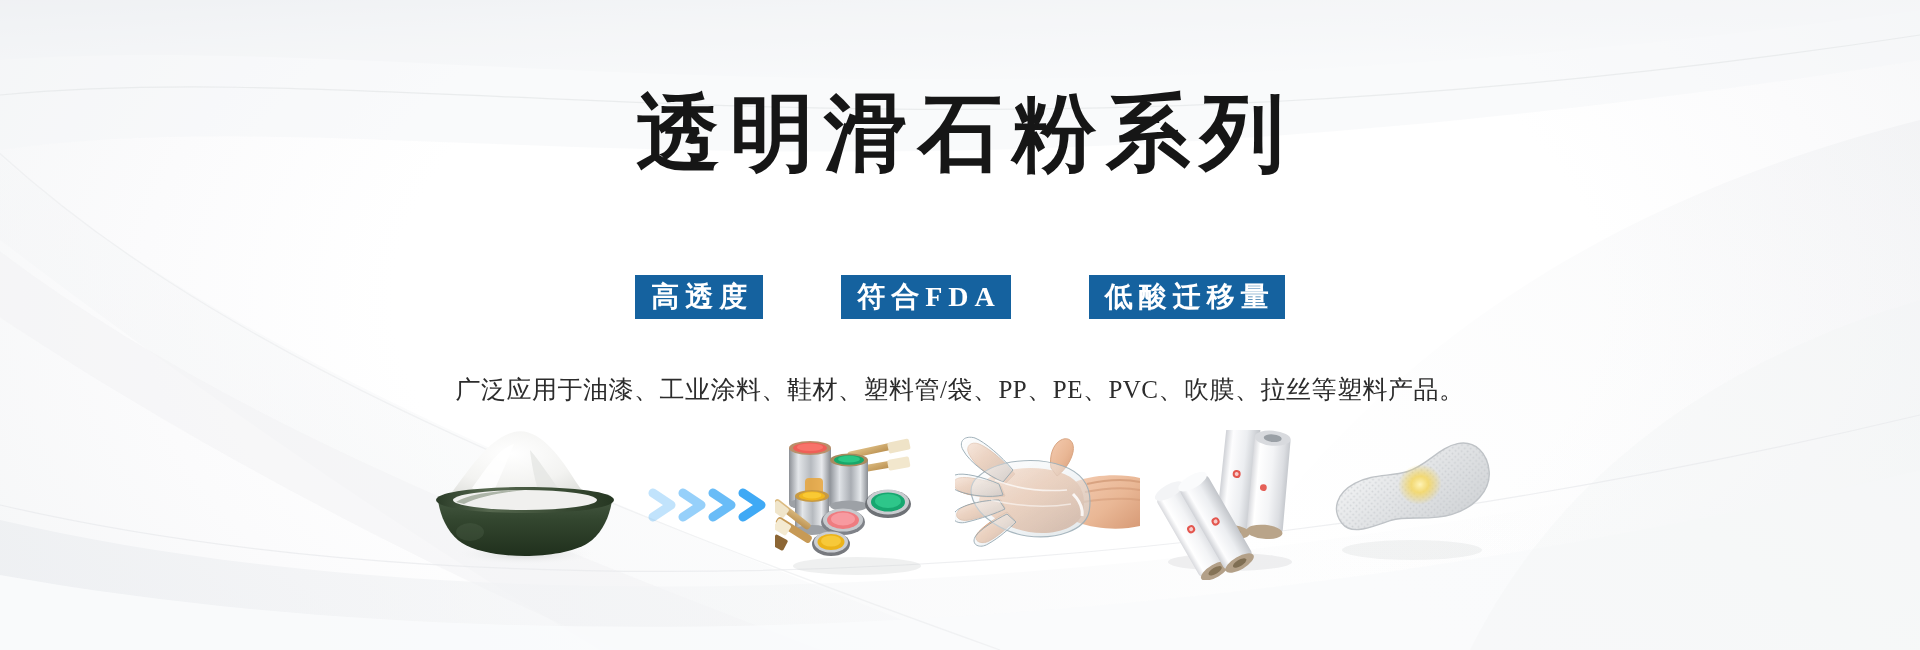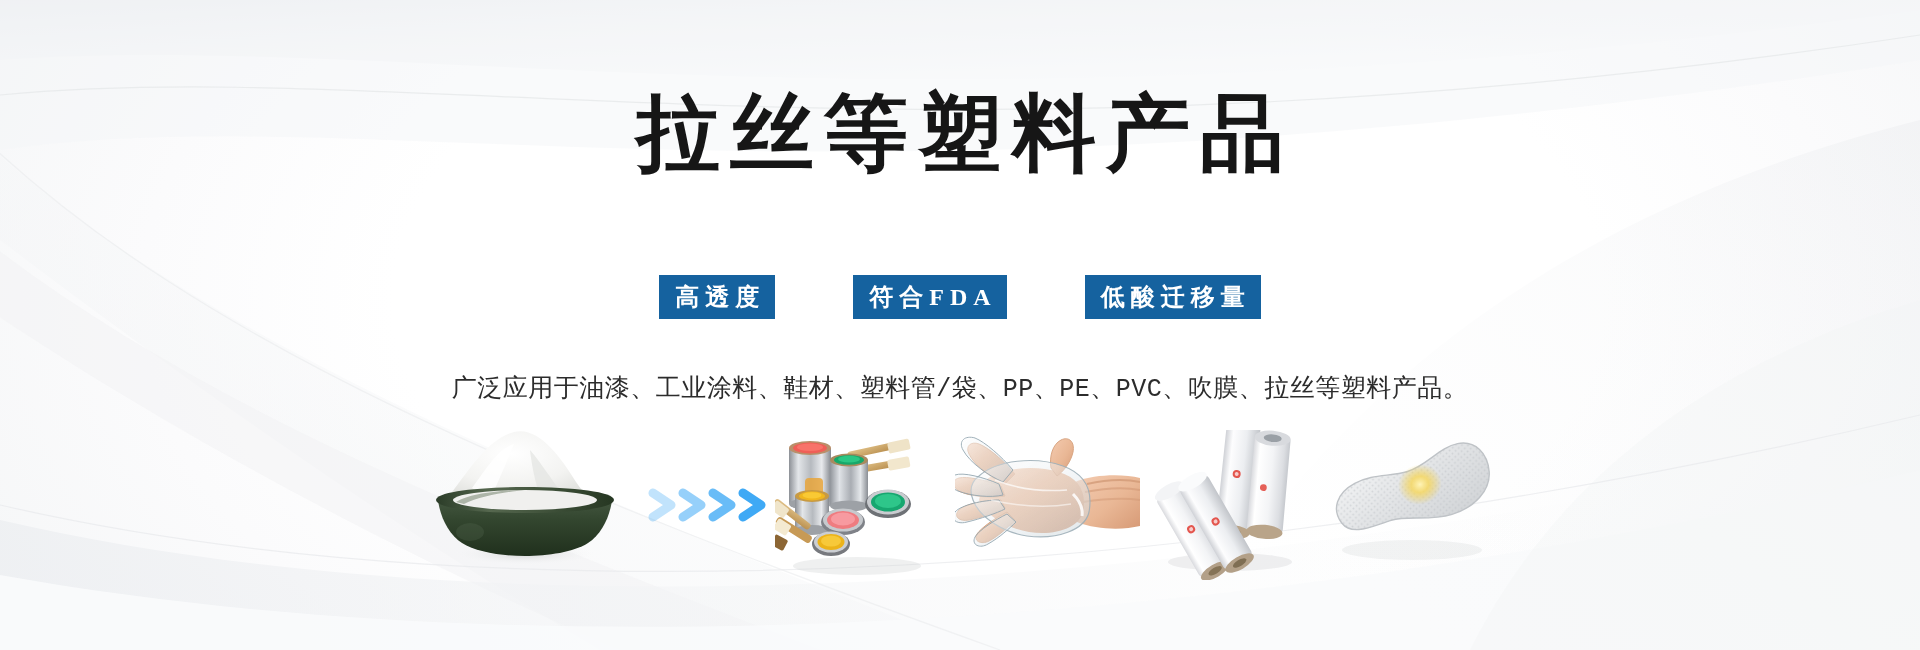--- a/index.html
+++ b/index.html
@@ -57,38 +57,38 @@
     top: 275px;
     display: flex;
     justify-content: center;
     align-items: flex-start;
     gap: 78px;
   }
   .badge {
     background: #15629f;
     color: #ffffff;
     font-family: "Liberation Serif", "DejaVu Serif", serif;
-    font-size: 24px;
+    font-size: 28px;
     font-weight: 700;
     line-height: 44px;
     height: 44px;
     padding: 0 10px;
     letter-spacing: 6px;
     text-indent: 6px;
     white-space: nowrap;
     box-sizing: border-box;
   }
   
   .desc {
     position: absolute;
     left: 0;
     right: 0;
     top: 373px;
     text-align: center;
-    font-family: Liberation Mono, monospace;
+    font-family: Liberation Serif, serif;
     font-size: 25px;
     line-height: 34px;
     color: #2c2c2c;
     letter-spacing: 0.5px;
     white-space: nowrap;
   }
   
   .strip {
     position: absolute;
     left: 0;
@@ -167,21 +167,21 @@
     <path d="M0,575 C560,675 1280,625 1920,470 L1920,650 L0,650 Z" fill="#fafbfc" opacity="0.9"></path>
 
     <path d="M1920,120 C1560,210 1320,400 1180,650 L1920,650 Z" fill="url(#gC)" opacity="0.45"></path>
     <path d="M1920,300 C1720,360 1560,470 1470,650 L1920,650 Z" fill="#f3f4f6" opacity="0.4"></path>
 
     <path d="M0,95 C420,55 940,185 1920,35" fill="none" stroke="#e6e8ea" stroke-width="1.2" opacity="0.8"></path>
     <path d="M0,505 C520,625 1250,575 1920,415" fill="none" stroke="#e8eaec" stroke-width="1.2" opacity="0.75"></path>
     <path d="M-20,135 C200,345 540,485 1000,650" fill="none" stroke="#e9ebed" stroke-width="1.2" opacity="0.6"></path>
   </svg>
 
-  <div class="title">拉丝等塑料产品</div>
+  <div class="title">透明滑石粉系列</div>
 
   <div class="badges">
     <div class="badge">高透度</div>
     <div class="badge">符合FDA</div>
     <div class="badge">低酸迁移量</div>
   </div>
 
   <div class="desc">广泛应用于油漆、工业涂料、鞋材、塑料管/袋、PP、PE、PVC、吹膜、拉丝等塑料产品。</div>
 
   <div class="strip">

